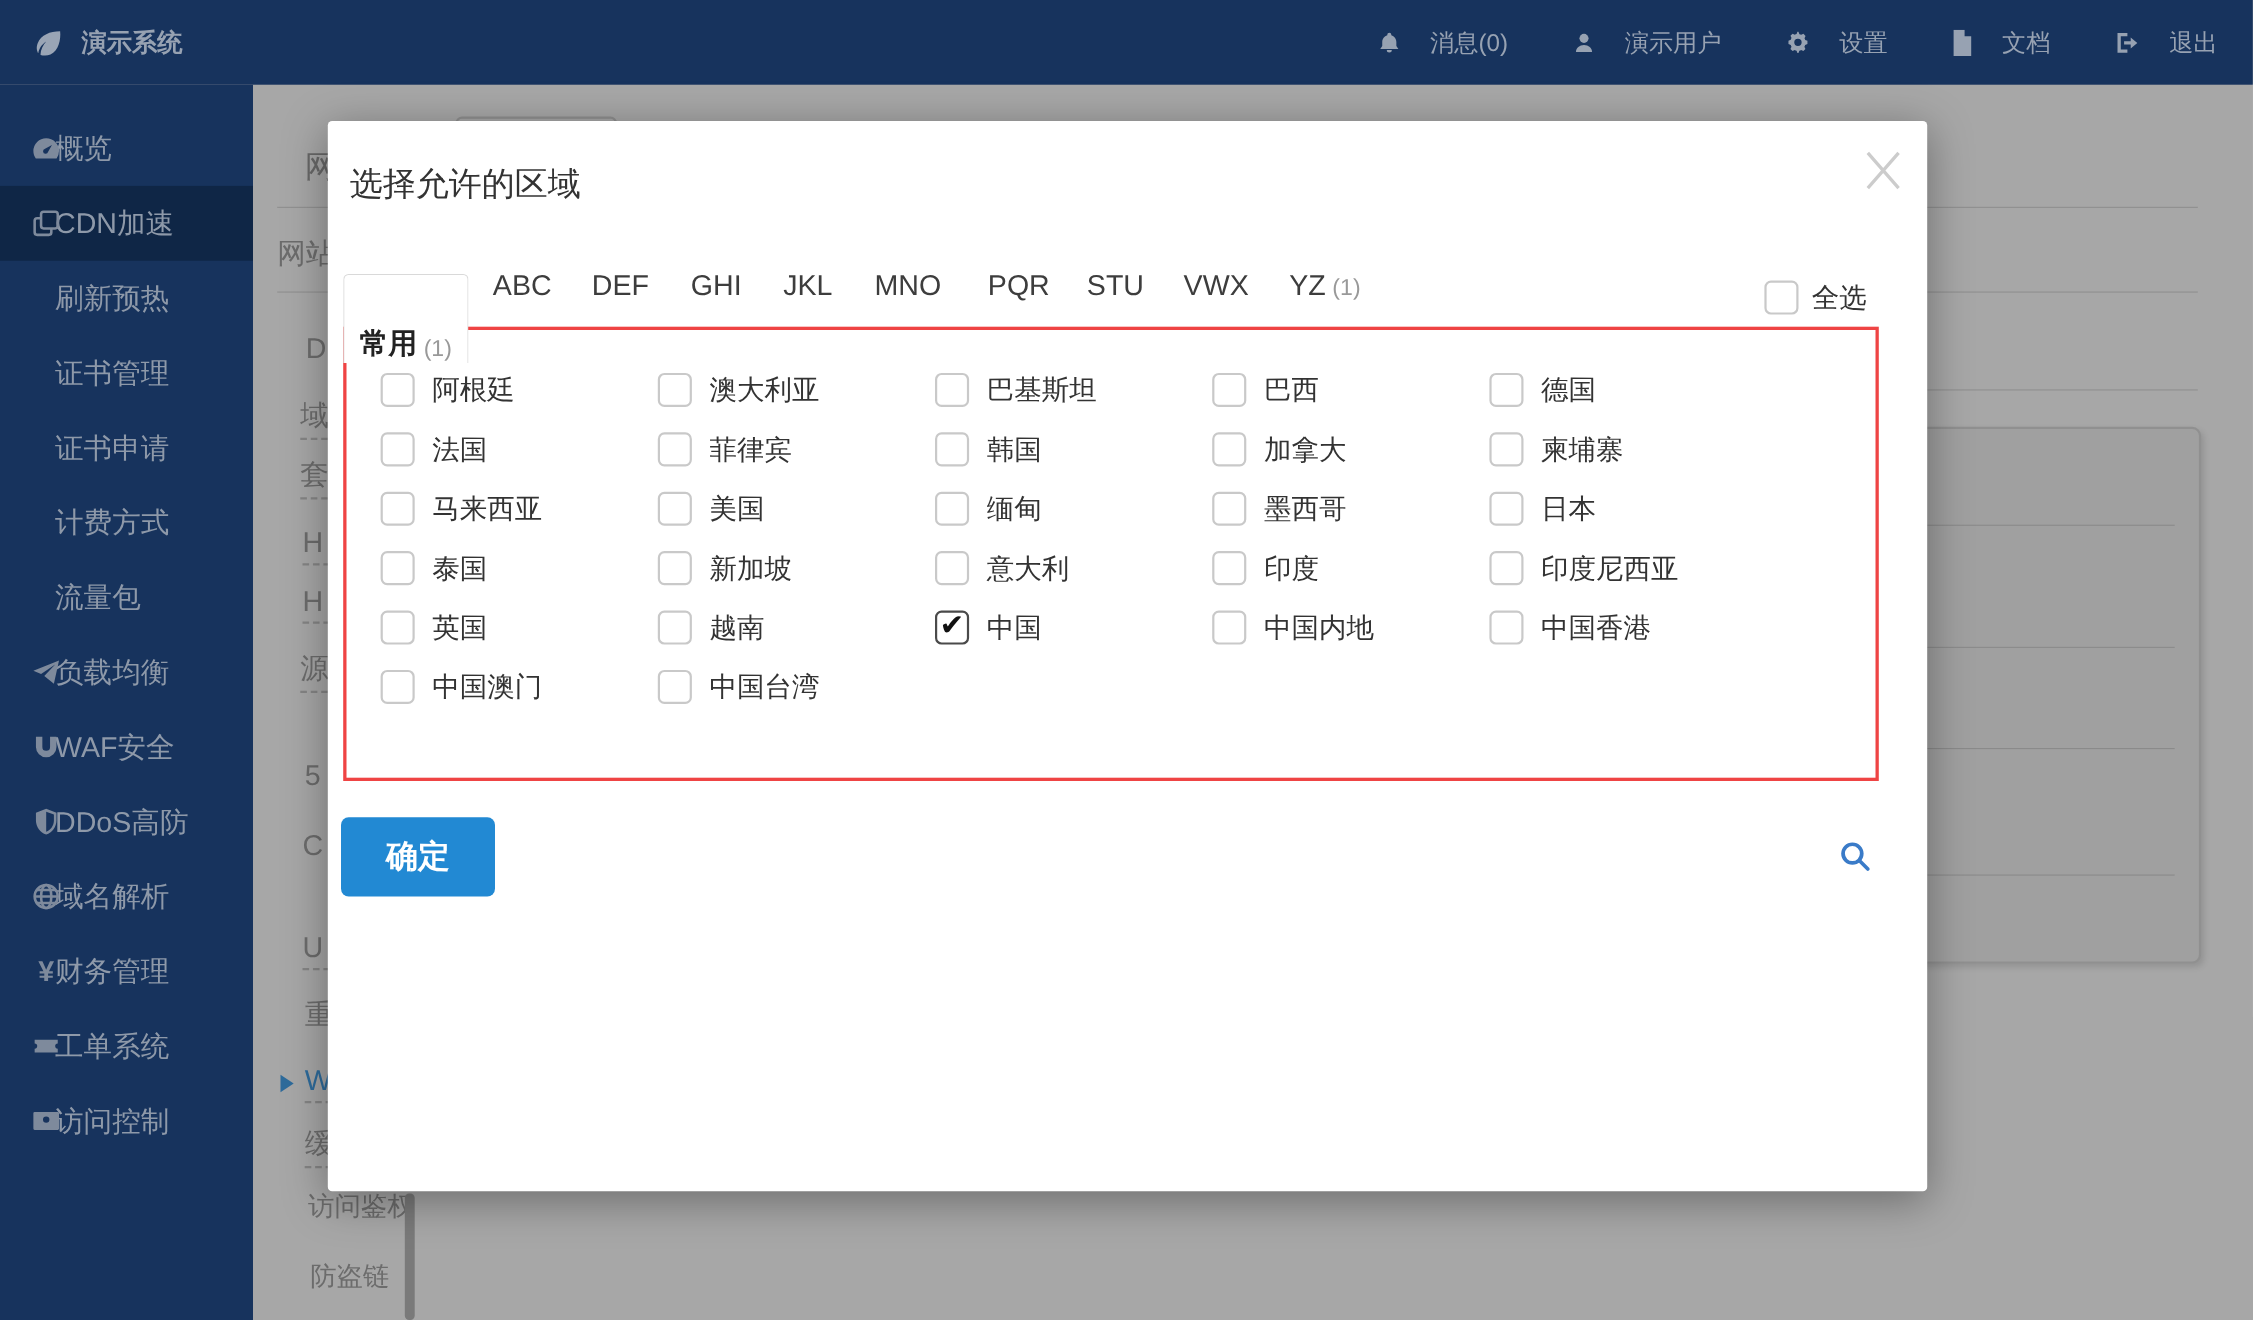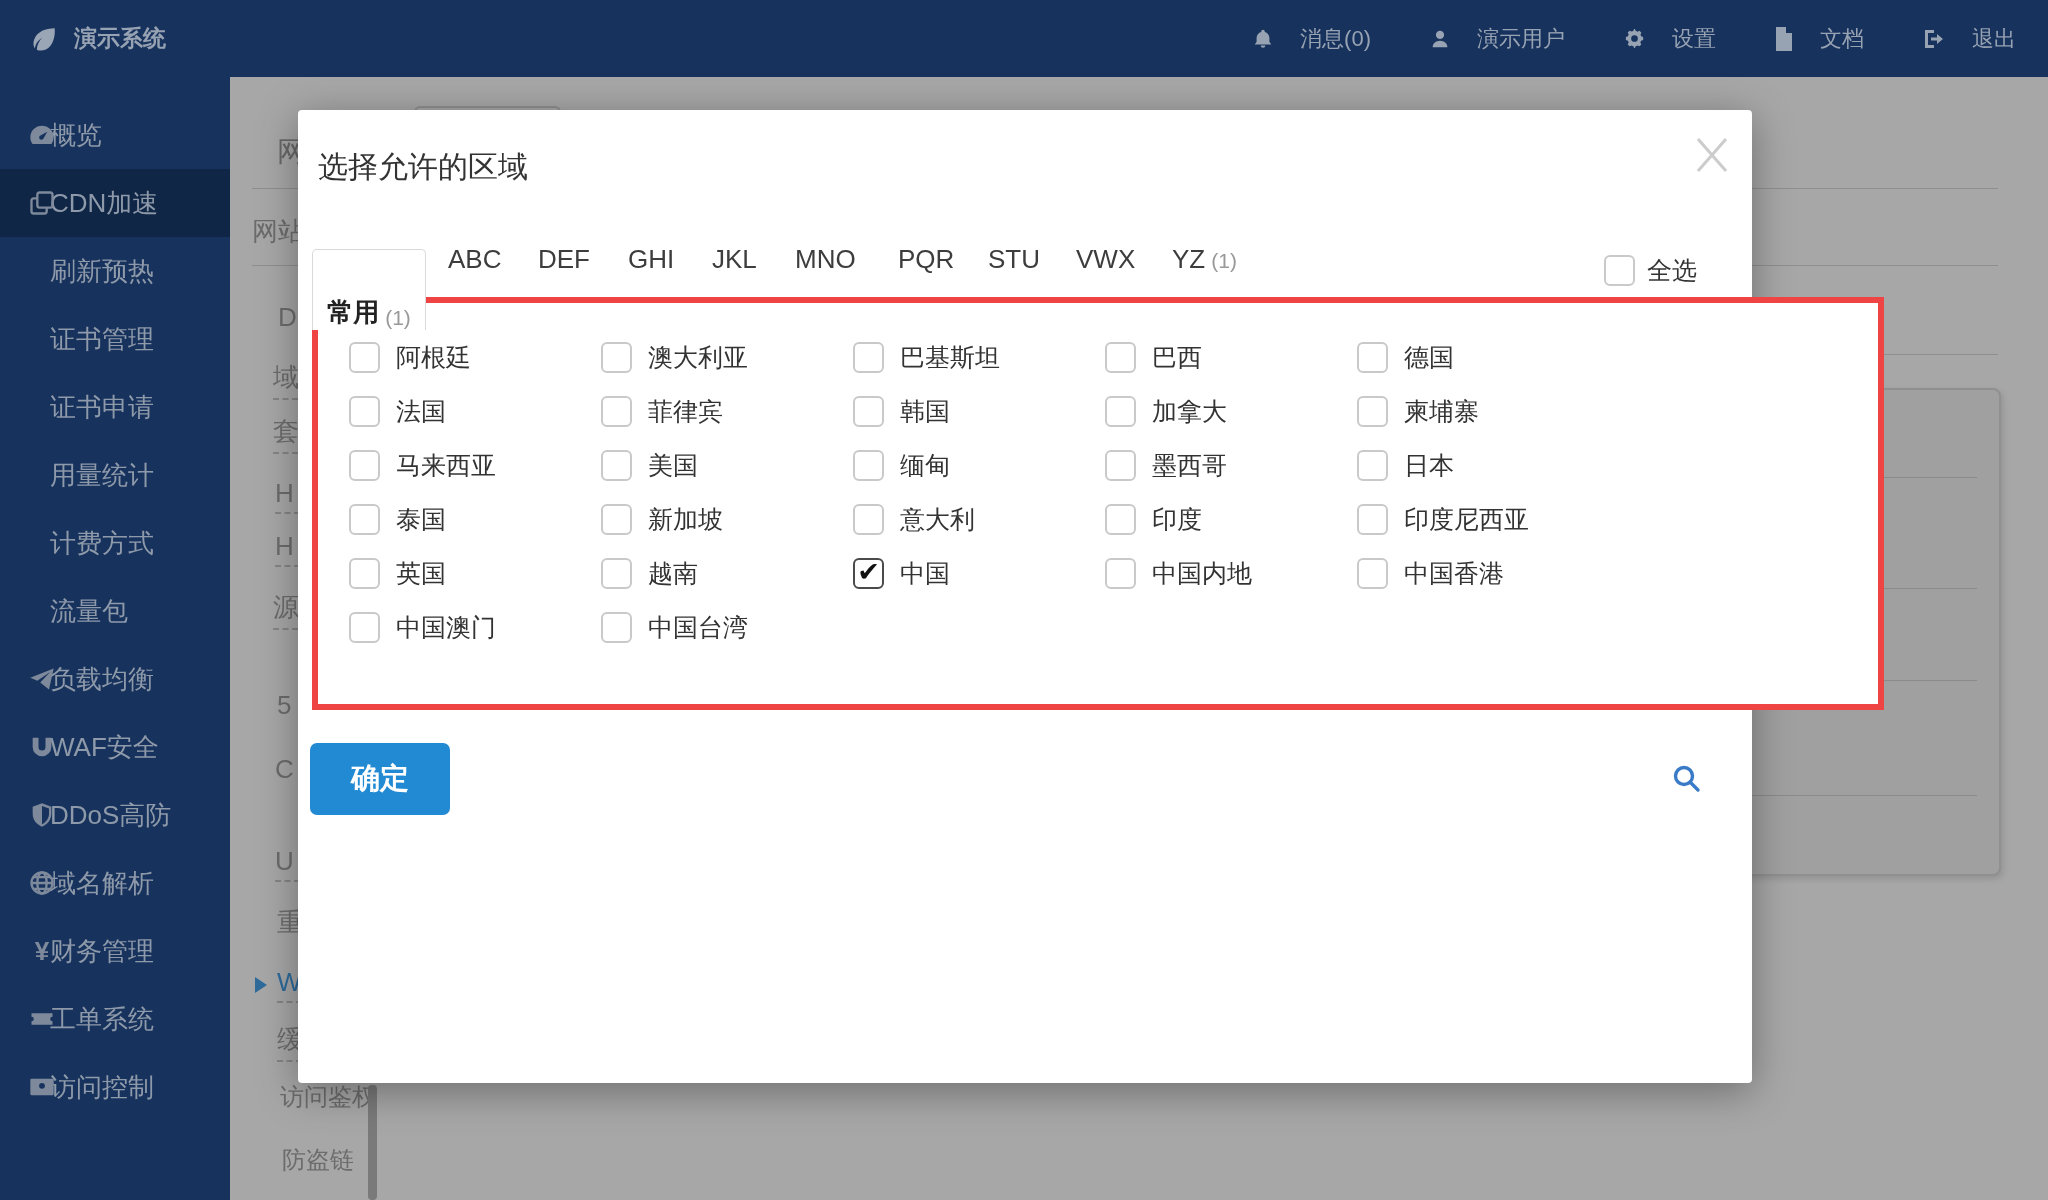--- a/index.html
+++ b/index.html
@@ -43,21 +43,21 @@
   
   .tab-active-box{position:absolute;left:14px;top:107px;width:114px;height:81px;background:#fff;
     border:1px solid #d9d9d9;border-bottom:none;border-radius:5px 5px 0 0;z-index:3;box-sizing:border-box;
     display:flex;align-items:flex-end;justify-content:center;cursor:pointer;margin-top:32px;}
   .tab-active-box .t-label{font-size:26px;font-weight:700;color:#222;}
   .t-count{font-size:21px;color:#999;margin-left:6px;}
   .tab-plain{position:absolute;top:134px;font-size:26px;color:#3d3d3d;cursor:pointer;white-space:nowrap;}
   .selectall{position:absolute;left:1306px;top:144px;display:flex;align-items:center;gap:12px;cursor:pointer;}
   .selectall .lbl{font-size:25px;color:#333;}
   
-  .panel{position:absolute;left:14px;top:187px;width:1572px;height:413px;border:6px solid #ef4444;box-sizing:border-box;background:#fff;}
+  .panel{position:absolute;left:14px;top:187px;width:1396px;height:413px;border:3px solid #ef4444;box-sizing:border-box;background:#fff;}
   .grid{position:absolute;left:0;top:27px;display:grid;grid-template-columns:repeat(5,252px);padding-left:31px;}
   .cell{height:54px;display:flex;align-items:center;gap:16px;cursor:pointer;}
   .cb{width:31px;height:31px;border:2px solid #c9c9c9;border-radius:6px;background:#fff;box-sizing:border-box;flex:0 0 auto;position:relative;}
   .cb.checked{border-color:#4a4a4a;}
   .cb.checked::after{content:"\2714";position:absolute;left:50%;top:50%;transform:translate(-50%,-54%);font-size:27px;font-weight:700;color:#111;}
   .cell .lbl{font-size:25px;color:#333;white-space:nowrap;}
   
   .confirm-btn{position:absolute;left:12px;top:633px;width:140px;height:72px;border:none;border-radius:7px;
     background:#2289d3;color:#ffffff;font-size:29px;font-weight:700;font-family:inherit;cursor:pointer;}
   .search-ico{position:absolute;left:1372px;top:652px;width:34px;height:34px;cursor:pointer;}
@@ -138,23 +138,20 @@
     <span class="s-label">CDN加速</span>
   </div>
   <div class="side-item">
     <span class="s-label">刷新预热</span>
   </div>
   <div class="side-item">
     <span class="s-label">证书管理</span>
   </div>
   <div class="side-item">
     <span class="s-label">证书申请</span>
-  </div>
-  <div class="side-item">
-    <span class="s-label">用量统计</span>
   </div>
   <div class="side-item">
     <span class="s-label">计费方式</span>
   </div>
   <div class="side-item">
     <span class="s-label">流量包</span>
   </div>
   <div class="side-item">
     <span class="s-icon">
       <svg width="28" height="28" viewBox="0 0 24 24" fill="#7e8a9c">

